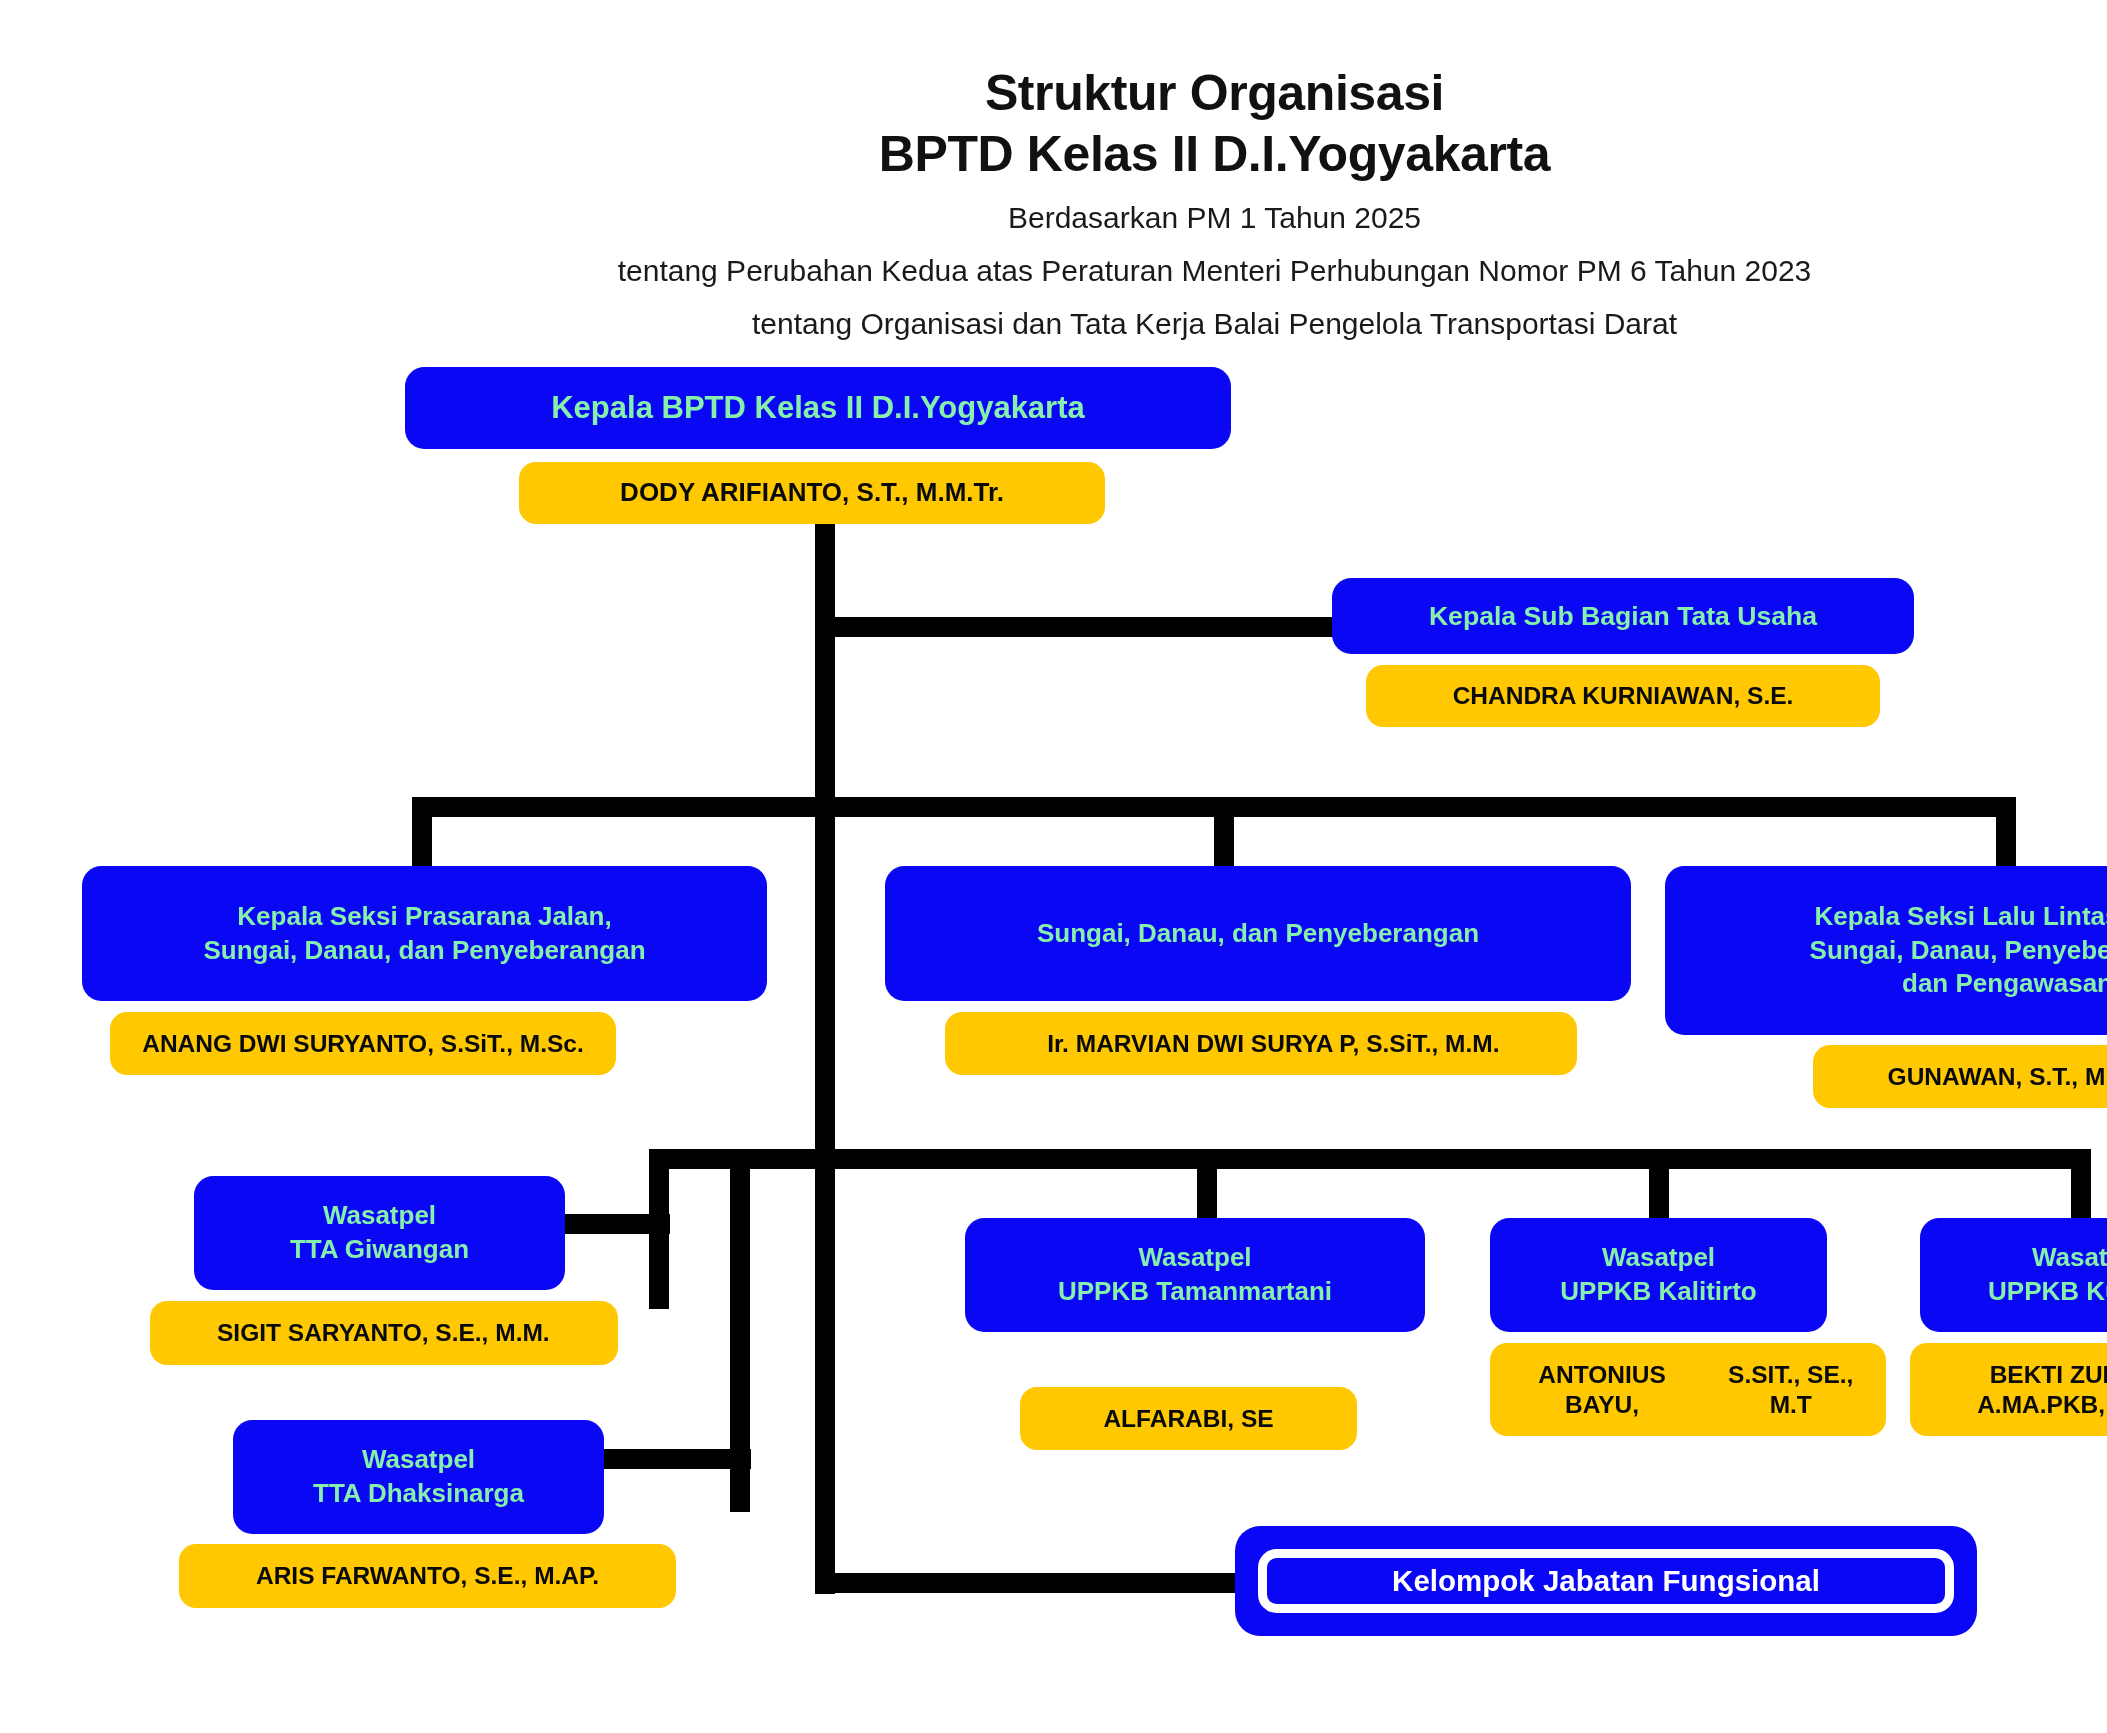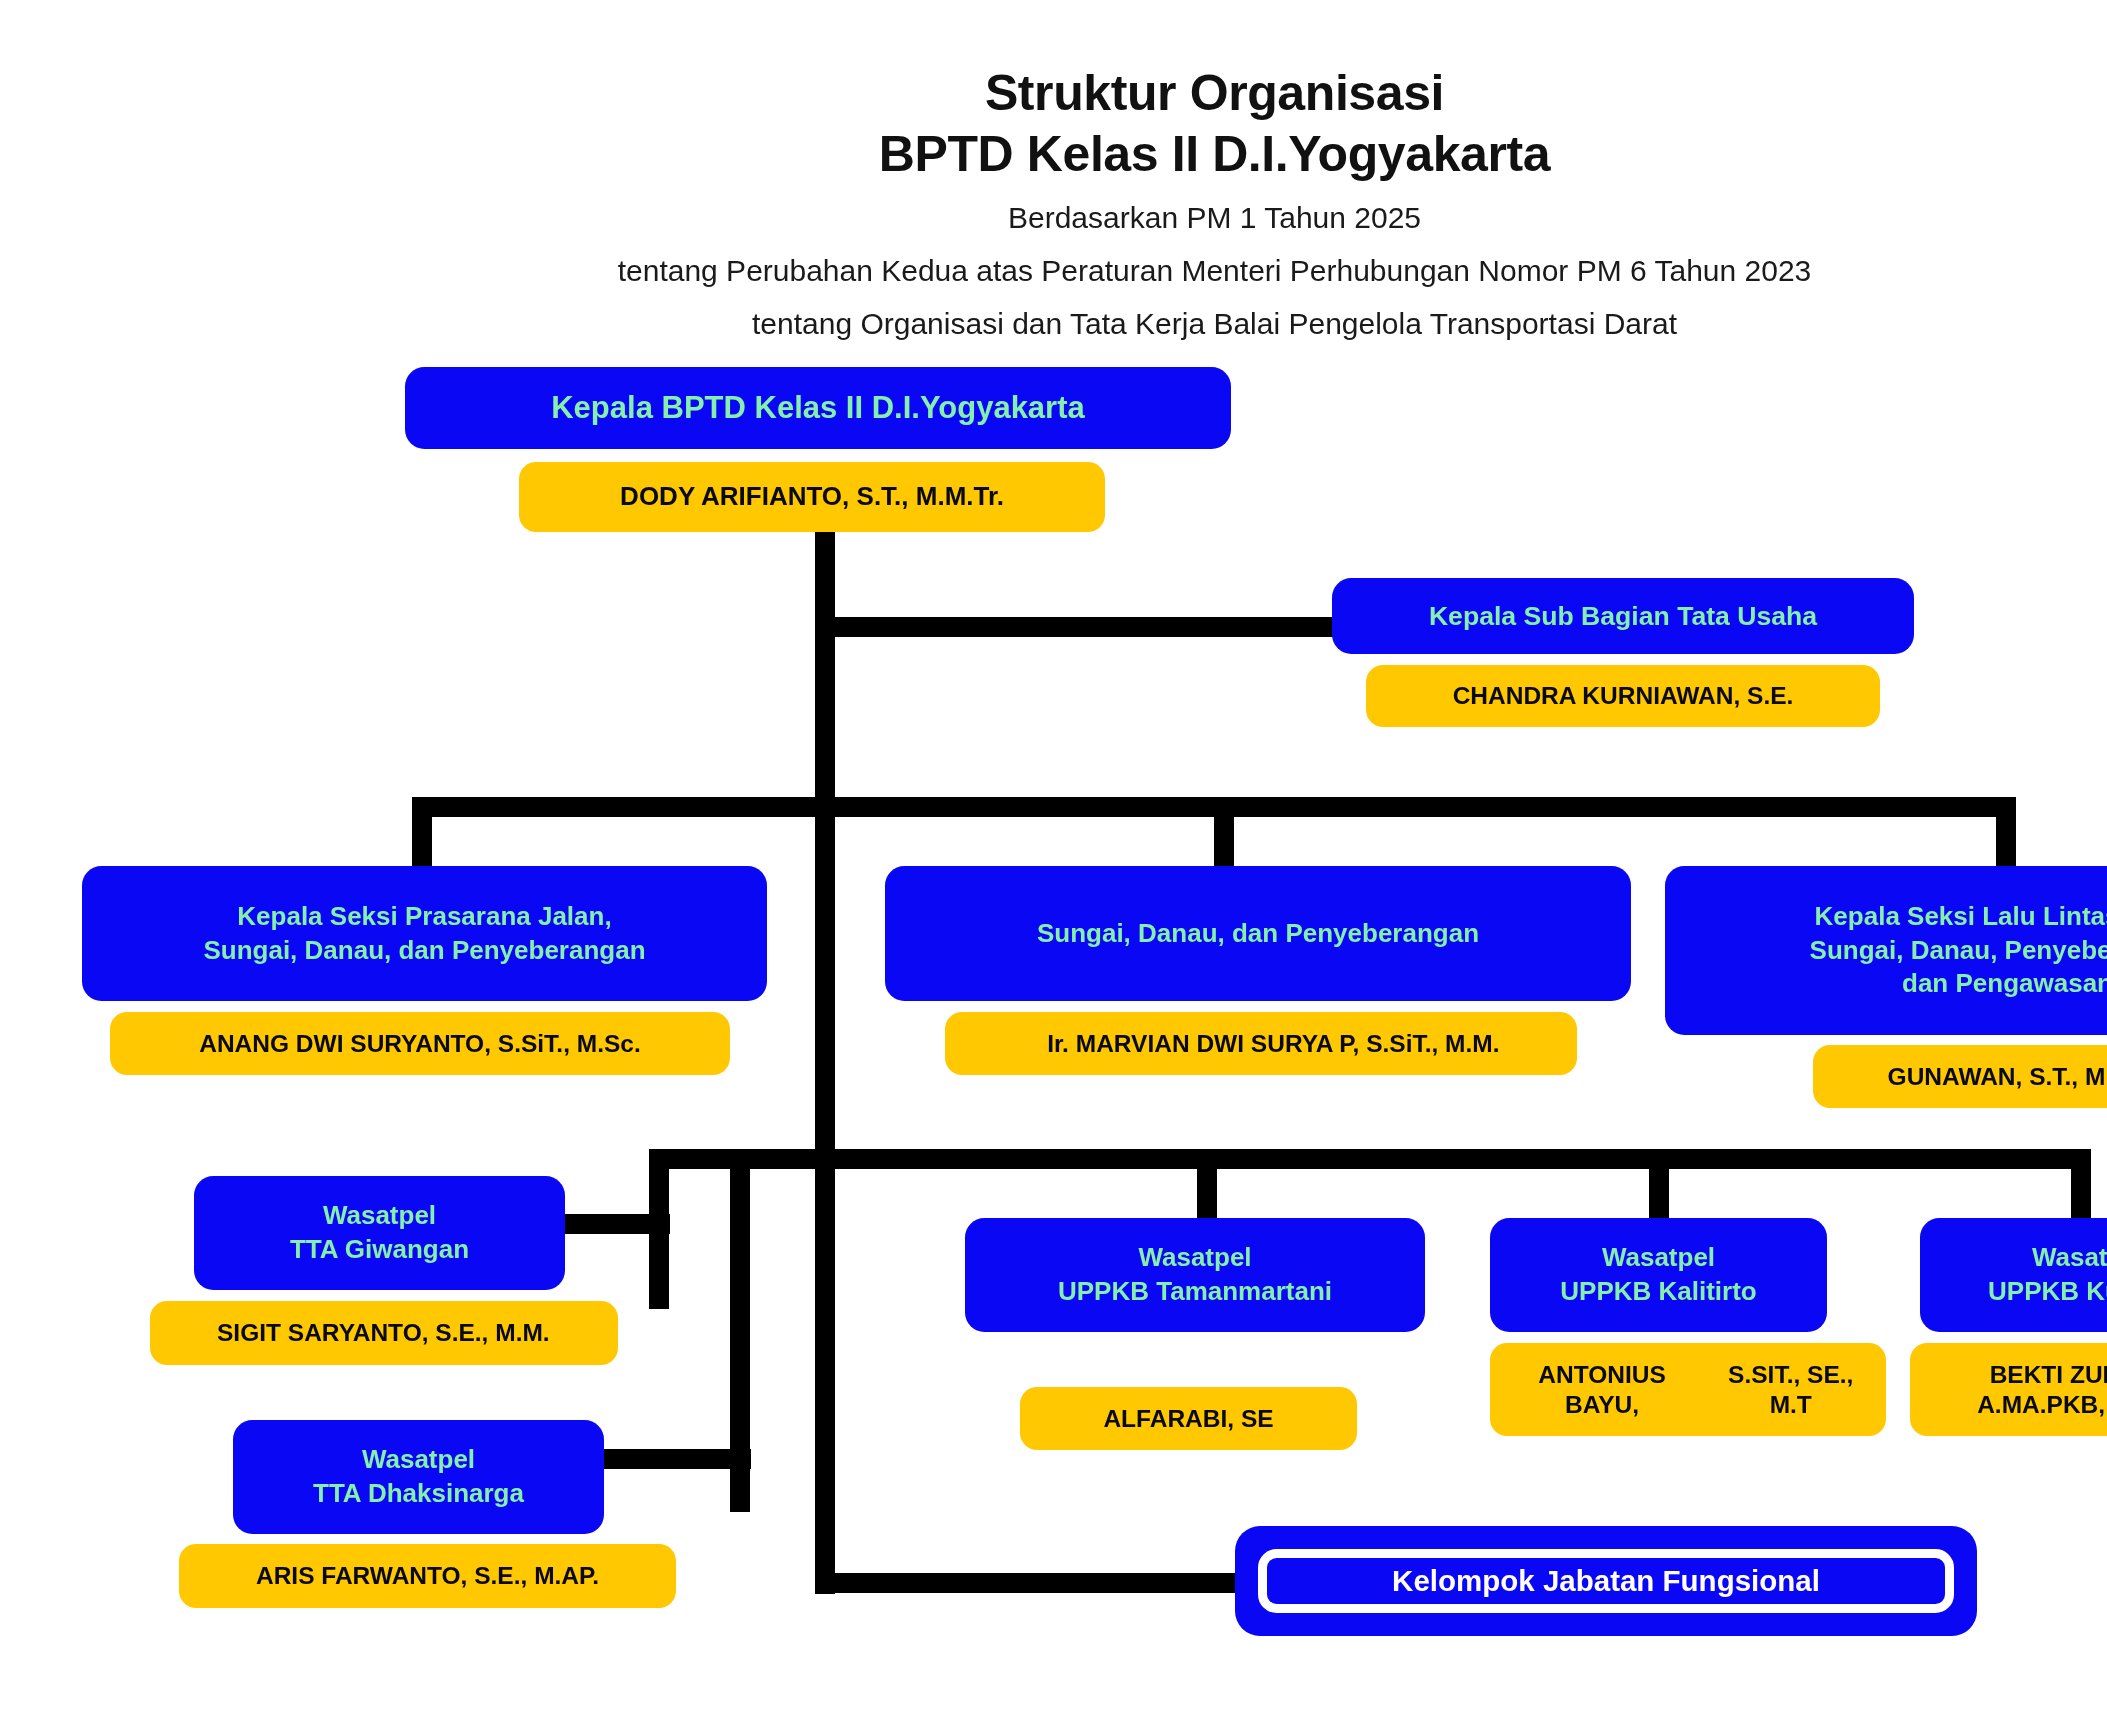--- a/index.html
+++ b/index.html
@@ -65,36 +65,36 @@
 
 <div class="conn" style="left:1197px;top:1149px;width:20px;height:84px;"></div>
 <div class="conn" style="left:1649px;top:1149px;width:20px;height:84px;"></div>
 <div class="conn" style="left:2071px;top:1149px;width:20px;height:84px;"></div>
 
 <div class="conn" style="left:815px;top:1573px;width:430px;height:20px;"></div>
 
 <div class="title-box" style="left:405px;top:367px;width:826px;height:82px;font-size:31px;">
   <span>Kepala BPTD Kelas II D.I.Yogyakarta</span>
 </div>
-<div class="name-box" style="left:519px;top:462px;width:586px;height:70px;font-size:26px;">
+<div class="name-box" style="left:519px;top:462px;width:586px;height:62px;font-size:26px;">
   <span>DODY ARIFIANTO, S.T., M.M.Tr.</span>
 </div>
 
 <div class="title-box" style="left:1332px;top:578px;width:582px;height:76px;font-size:26.6px;">
   <span>Kepala Sub Bagian Tata Usaha</span>
 </div>
 <div class="name-box" style="left:1366px;top:665px;width:514px;height:62px;font-size:24.5px;">
   <span>CHANDRA KURNIAWAN, S.E.</span>
 </div>
 
 <div class="title-box" style="left:82px;top:866px;width:685px;height:135px;font-size:26px;flex-direction:column;">
   <span>Kepala Seksi Prasarana Jalan,</span>
   <span>Sungai, Danau, dan Penyeberangan</span>
 </div>
-<div class="name-box" style="left:110px;top:1012px;width:620px;height:63px;font-size:24.5px;">
+<div class="name-box" style="left:110px;top:1012px;width:506px;height:63px;font-size:24.5px;">
   <span>ANANG DWI SURYANTO, S.SiT., M.Sc.</span>
 </div>
 
 <div class="title-box" style="left:885px;top:866px;width:746px;height:135px;font-size:26px;flex-direction:column;">
   <span>Sungai, Danau, dan Penyeberangan</span>
 </div>
 <div class="name-box" style="left:945px;top:1012px;width:632px;height:63px;font-size:24.5px;padding-left:34px;">
   <span>Ir. MARVIAN DWI SURYA P, S.SiT., M.M.</span>
 </div>
 

